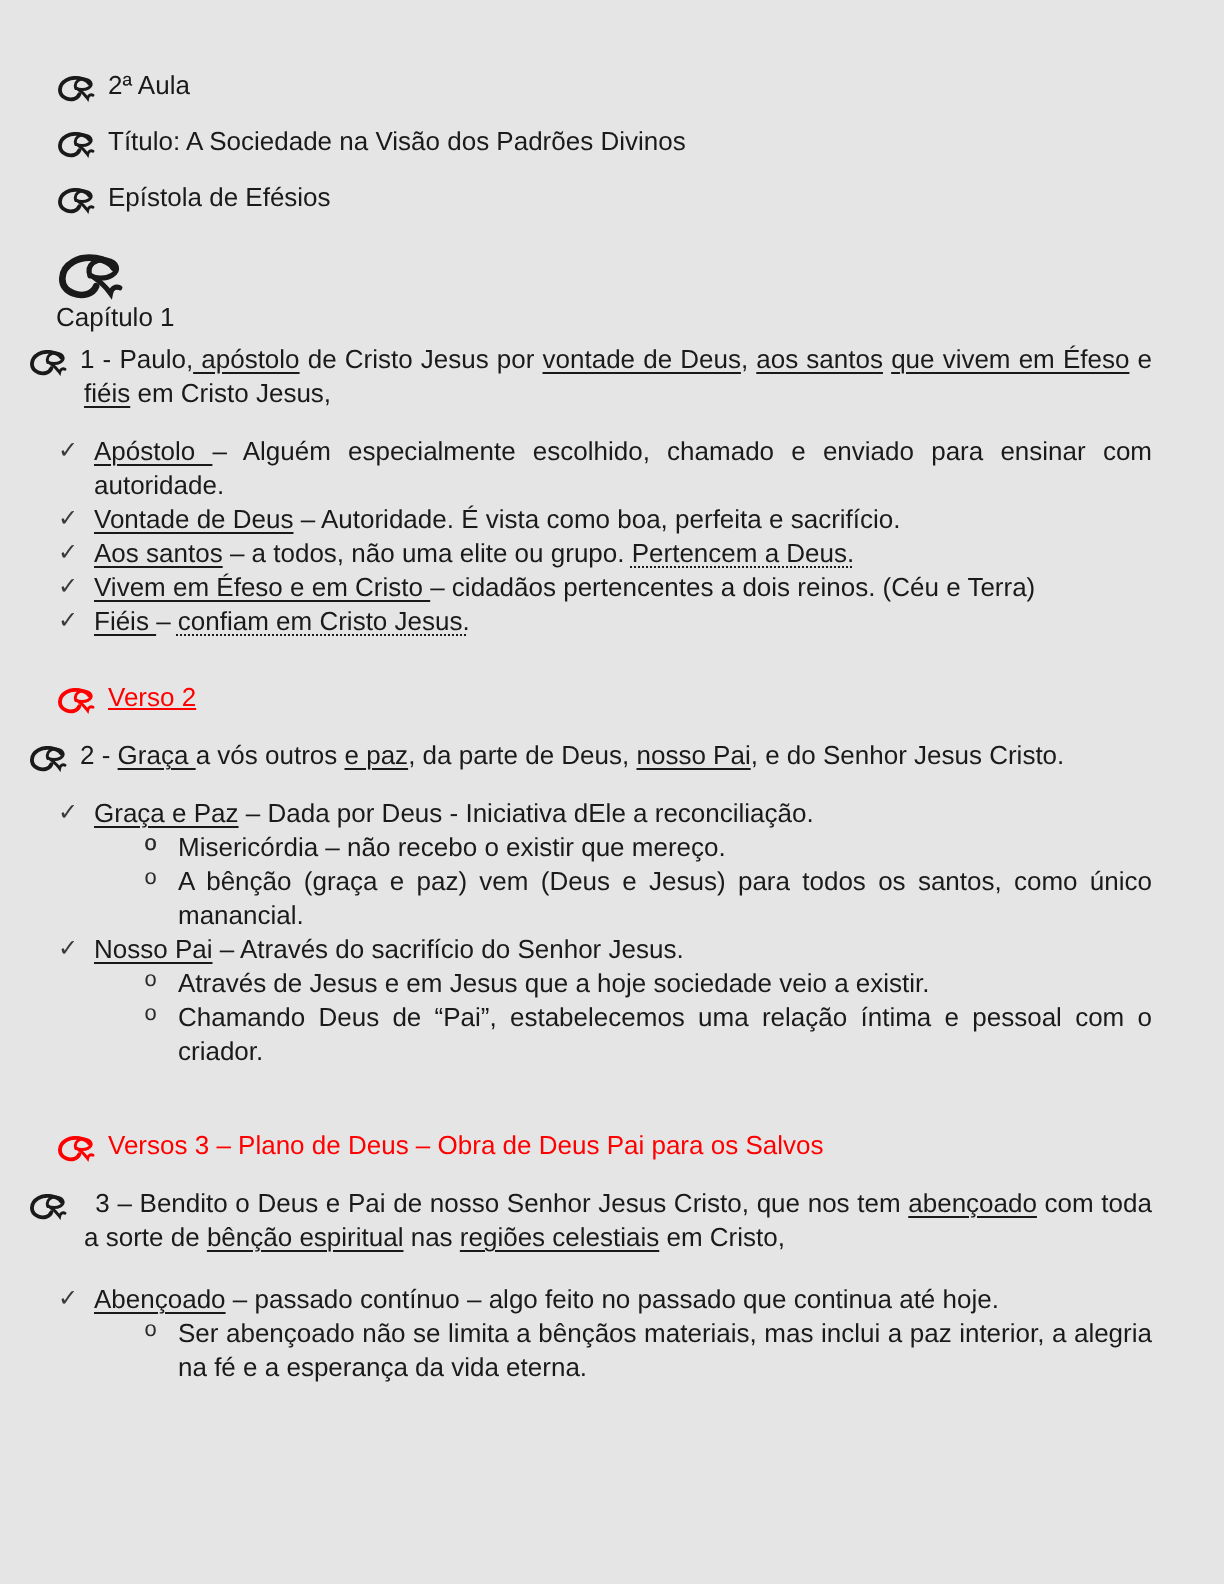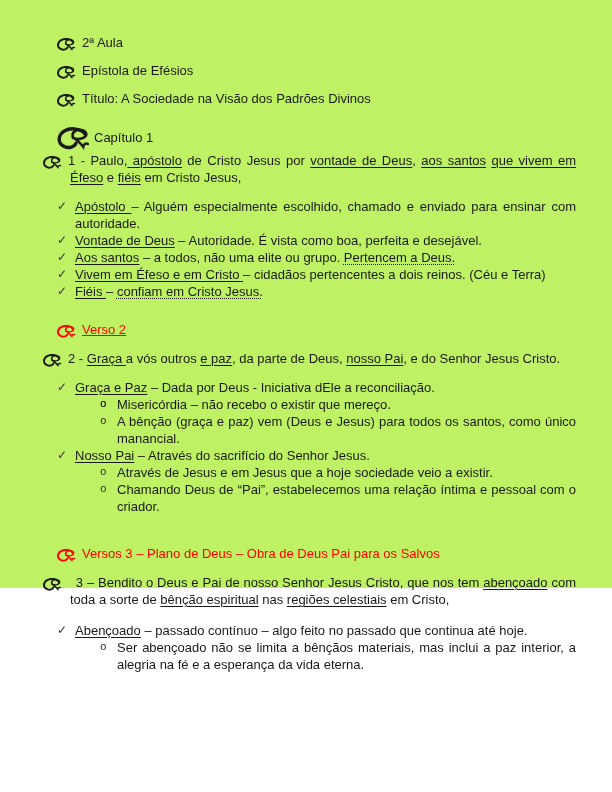--- a/index.html
+++ b/index.html
@@ -6,36 +6,37 @@
     margin: 0;
     padding: 0;
     background: #ffffff;
     width: 612px;
     height: 792px;
     overflow: hidden;
   }
   .page {
     position: relative;
     width: 612px;
-    height: 588px;
+    height: 792px;
     box-sizing: border-box;
-    padding: 34px 36px 0 56px;
-    background: #bef264;
+    padding: 34px 36px 0 28px;
+    background: #e5e5e5;
     font-family: "Liberation Sans", sans-serif;
     font-size: 13px;
     line-height: 17px;
     color: #1a1a1a;
   }
   .block { margin: 0; }
   .b-line { margin-bottom: 11px; }
   .b-chapter {
     margin-top: 20px;
     margin-bottom: 2px;
     display: flex;
-    align-items: center;
+    align-items: flex-start;
+    flex-direction: column;
   }
   .b-chapter .txt { padding-bottom: 2px; }
   .b-red { margin-top: 21px; margin-bottom: 12px; }
   .b-para {
     margin-bottom: 12px;
     text-align: justify;
     padding-left: 14px;
     text-indent: -14px;
   }
   .b-check {
@@ -73,38 +74,38 @@
 <body>
 
 <div class="page">
     <div class="block b-line"><span class="flourish"><svg width="21" height="13" viewBox="0 0 140 88" fill="none">
           <path d="M112 26 C100 6 58 0 34 14 C6 30 4 64 34 76 C52 83 72 77 78 62" stroke="#1a1a1a" stroke-width="13" stroke-linecap="round" fill="none"></path>
           <path d="M66 42 C58 18 80 8 98 11 C120 15 124 32 108 41 C96 48 76 47 68 41 C82 50 96 62 106 76 C108 66 116 61 124 65" stroke="#1a1a1a" stroke-width="10" stroke-linecap="round" fill="none"></path>
         </svg></span><span class="txt"><span>2ª Aula</span></span></div>
     <div class="block b-line"><span class="flourish"><svg width="21" height="13" viewBox="0 0 140 88" fill="none">
           <path d="M112 26 C100 6 58 0 34 14 C6 30 4 64 34 76 C52 83 72 77 78 62" stroke="#1a1a1a" stroke-width="13" stroke-linecap="round" fill="none"></path>
           <path d="M66 42 C58 18 80 8 98 11 C120 15 124 32 108 41 C96 48 76 47 68 41 C82 50 96 62 106 76 C108 66 116 61 124 65" stroke="#1a1a1a" stroke-width="10" stroke-linecap="round" fill="none"></path>
-        </svg></span><span class="txt"><span>Epístola de Efésios</span></span></div>
+        </svg></span><span class="txt"><span>Título: A Sociedade na Visão dos Padrões Divinos</span></span></div>
     <div class="block b-line"><span class="flourish"><svg width="21" height="13" viewBox="0 0 140 88" fill="none">
           <path d="M112 26 C100 6 58 0 34 14 C6 30 4 64 34 76 C52 83 72 77 78 62" stroke="#1a1a1a" stroke-width="13" stroke-linecap="round" fill="none"></path>
           <path d="M66 42 C58 18 80 8 98 11 C120 15 124 32 108 41 C96 48 76 47 68 41 C82 50 96 62 106 76 C108 66 116 61 124 65" stroke="#1a1a1a" stroke-width="10" stroke-linecap="round" fill="none"></path>
-        </svg></span><span class="txt"><span>Título: A Sociedade na Visão dos Padrões Divinos</span></span></div>
+        </svg></span><span class="txt"><span>Epístola de Efésios</span></span></div>
     <div class="block b-chapter">
       <span class="flourish"><svg width="36" height="23" viewBox="0 0 140 88" fill="none">
           <path d="M112 26 C100 6 58 0 34 14 C6 30 4 64 34 76 C52 83 72 77 78 62" stroke="#1a1a1a" stroke-width="13" stroke-linecap="round" fill="none"></path>
           <path d="M66 42 C58 18 80 8 98 11 C120 15 124 32 108 41 C96 48 76 47 68 41 C82 50 96 62 106 76 C108 66 116 61 124 65" stroke="#1a1a1a" stroke-width="10" stroke-linecap="round" fill="none"></path>
         </svg></span>
       <span class="txt"><span>Capítulo 1</span></span>
     </div>
     <div class="block b-para" style=""><span class="flourish"><svg width="21" height="13" viewBox="0 0 140 88" fill="none">
           <path d="M112 26 C100 6 58 0 34 14 C6 30 4 64 34 76 C52 83 72 77 78 62" stroke="#1a1a1a" stroke-width="13" stroke-linecap="round" fill="none"></path>
           <path d="M66 42 C58 18 80 8 98 11 C120 15 124 32 108 41 C96 48 76 47 68 41 C82 50 96 62 106 76 C108 66 116 61 124 65" stroke="#1a1a1a" stroke-width="10" stroke-linecap="round" fill="none"></path>
         </svg></span><span class="txt"><span>1 - Paulo,</span><span class="u"> apóstolo</span><span> de Cristo Jesus por </span><span class="u">vontade de Deus</span><span>, </span><span class="u">aos santos</span><span> </span><span class="u">que vivem em Éfeso</span><span> e </span><span class="u">fiéis</span><span> em Cristo Jesus,</span></span></div>
     <div class="block b-check" style="margin-top: 12px;"><span class="marker-check">✓</span><span class="txt"><span class="u">Apóstolo </span><span>– Alguém especialmente escolhido, chamado e enviado para ensinar com autoridade.</span></span></div>
-    <div class="block b-check"><span class="marker-check">✓</span><span class="txt"><span class="u">Vontade de Deus</span><span> – Autoridade. É vista como boa, perfeita e desejável.</span></span></div>
+    <div class="block b-check"><span class="marker-check">✓</span><span class="txt"><span class="u">Vontade de Deus</span><span> – Autoridade. É vista como boa, perfeita e sacrifício.</span></span></div>
     <div class="block b-check"><span class="marker-check">✓</span><span class="txt"><span class="u">Aos santos</span><span> – a todos, não uma elite ou grupo. </span><span class="d">Pertencem a Deus.</span></span></div>
     <div class="block b-check"><span class="marker-check">✓</span><span class="txt"><span class="u">Vivem em Éfeso e em Cristo </span><span>– cidadãos pertencentes a dois reinos. (Céu e Terra)</span></span></div>
     <div class="block b-check"><span class="marker-check">✓</span><span class="txt"><span class="u">Fiéis </span><span>– </span><span class="d">confiam em Cristo Jesus.</span></span></div>
     <div class="block b-red" style="color: rgb(255, 0, 0); text-decoration: underline;"><span class="flourish"><svg width="21" height="13" viewBox="0 0 140 88" fill="none">
           <path d="M112 26 C100 6 58 0 34 14 C6 30 4 64 34 76 C52 83 72 77 78 62" stroke="#ff0000" stroke-width="13" stroke-linecap="round" fill="none"></path>
           <path d="M66 42 C58 18 80 8 98 11 C120 15 124 32 108 41 C96 48 76 47 68 41 C82 50 96 62 106 76 C108 66 116 61 124 65" stroke="#ff0000" stroke-width="10" stroke-linecap="round" fill="none"></path>
         </svg></span><span class="txt"><span>Verso 2</span></span></div>
     <div class="block b-para"><span class="flourish"><svg width="21" height="13" viewBox="0 0 140 88" fill="none">
           <path d="M112 26 C100 6 58 0 34 14 C6 30 4 64 34 76 C52 83 72 77 78 62" stroke="#1a1a1a" stroke-width="13" stroke-linecap="round" fill="none"></path>
           <path d="M66 42 C58 18 80 8 98 11 C120 15 124 32 108 41 C96 48 76 47 68 41 C82 50 96 62 106 76 C108 66 116 61 124 65" stroke="#1a1a1a" stroke-width="10" stroke-linecap="round" fill="none"></path>

